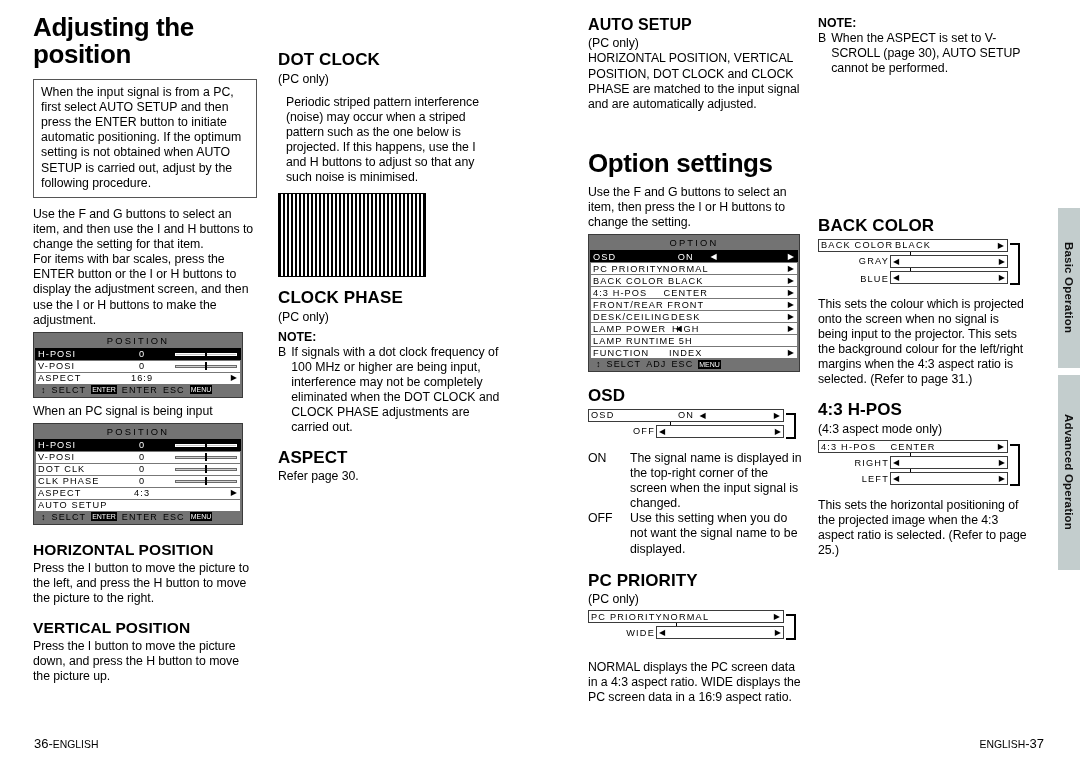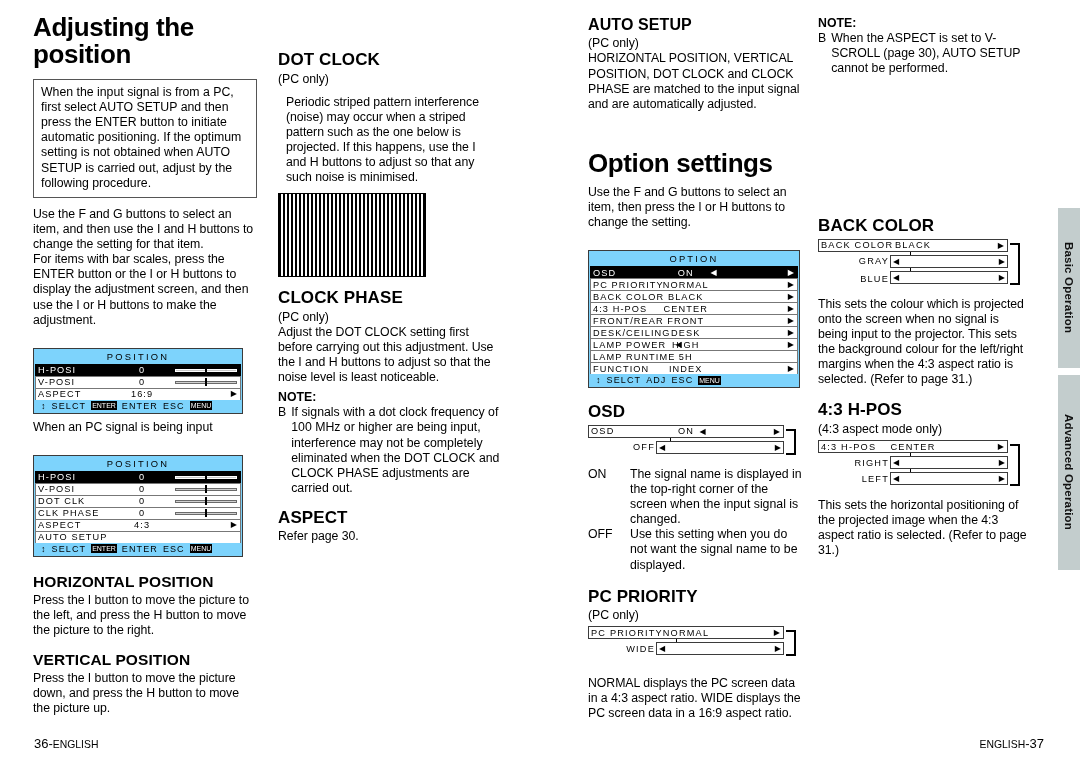--- a/index.html
+++ b/index.html
@@ -76,26 +76,26 @@
       to right,
       #000 0px, #000 2px,
       #ffffff 2px, #ffffff 4px
     );
     margin-top: 6px;
   }
 
   
   .osd {
     border: 1px solid #3b3b3b;
-    background: #7dd3fc;
+    background: #737373;
     font-family: "Liberation Sans", sans-serif;
     font-size: 9.2px;
     letter-spacing: 1.1px;
     padding: 1px;
-    margin: 20px 0 2px 0;
+    margin: 4px 0 2px 0;
     box-sizing: border-box;
   }
   .osd-title {
     text-align: center;
     letter-spacing: 2.2px;
     font-size: 9.4px;
     padding: 1px 0 2px 0;
   }
   .osd-row {
     display: flex;
@@ -383,21 +383,20 @@
   </div>
 
   <div class="col" id="col2" style="top:50px;">
     <h2 class="h2" style="margin-top:0;font-size:17px;">DOT CLOCK</h2>
     <p class="body-txt" style="margin:1px 0 0 0;">(PC only)</p>
     <p class="body-txt" style="margin:8px;">Periodic striped pattern interference (noise) may occur when a striped pattern such as the one below is projected. If this happens, use the I    and H  buttons to adjust so that any such noise is minimised.</p>
     <div class="stripes"></div>
 
     <h2 class="h2" style="margin-top:11px;font-size:17px;">CLOCK PHASE</h2>
     <p class="body-txt" style="margin:1px 0 0 0;">(PC only)</p>
-    <p class="body-txt" style="margin:0;">Adjust the DOT CLOCK setting first before carrying out this adjustment. Use the I    and H  buttons to adjust so that the noise level is least noticeable.</p>
 
     <div class="note-lbl" style="margin-top:5px;">NOTE:</div>
     <div class="note-item">
       <span class="bullet">B</span>
       <span>If signals with a dot clock frequency of 100 MHz or higher are being input, interference may not be completely eliminated when the DOT CLOCK and CLOCK PHASE adjustments are carried out.</span>
     </div>
 
     <h2 class="h2" style="margin-top:12px;font-size:17px;">ASPECT</h2>
     <p class="body-txt" style="margin:1px 0 0 0;">Refer page 30.</p>
   </div>
@@ -572,21 +571,21 @@
       <div class="tick" style="left:92px;top:29px;height:6px;"></div>
       <div class="strip-row" style="width:190px;">
         <span class="opt-label">LEFT</span>
         <div class="strip-sub" style="width:118px;">
           <span class="s-al">◀</span>
           <span class="s-ar">▶</span>
         </div>
       </div>
       <div class="loop" style="left:192px;top:4px;width:8px;height:38px;"></div>
     </div>
-    <p class="body-txt" style="margin:5px 0 0 0;">This sets the horizontal positioning of the projected image when the 4:3 aspect ratio is selected. (Refer to page 31.)</p>
+    <p class="body-txt" style="margin:5px 0 0 0;">This sets the horizontal positioning of the projected image when the 4:3 aspect ratio is selected. (Refer to page 25.)</p>
   </div>
 
   <div class="sidetab" id="tab-basic">
     <span>Basic Operation</span>
   </div>
   <div class="sidetab" id="tab-adv">
     <span>Advanced Operation</span>
   </div>
 
   <div class="footer" id="footer-left">

